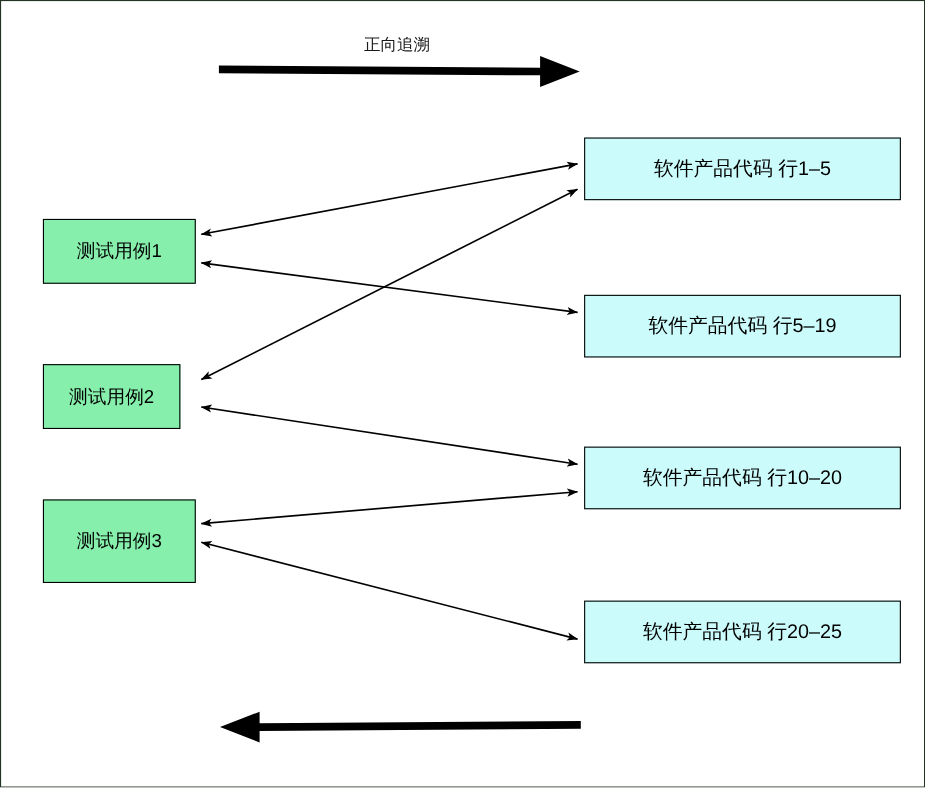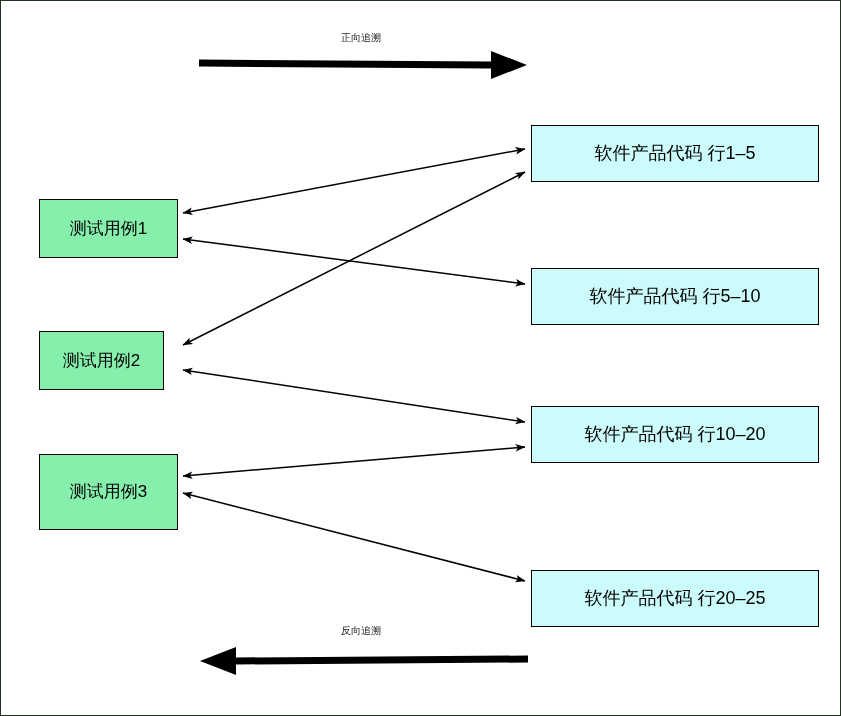--- a/index.html
+++ b/index.html
@@ -46,21 +46,21 @@
     font-size: 17px;
   }
   .node.code {
     background: #ccfbfb;
     font-size: 18px;
   }
 
   
   .banner-label {
     position: absolute;
-    font-size: 10px;
+    font-size: 15px;
     color: #1a1a1a;
     white-space: nowrap;
     text-align: center;
   }
 </style>
 </head>
 <body>
 
 <div id="page">
 
@@ -81,42 +81,41 @@
         <line x1="182" y1="475" x2="524" y2="446" marker-end="url(#ah-end)" marker-start="url(#ah-start)"></line>
         <line x1="182" y1="492" x2="524" y2="580" marker-end="url(#ah-end)" marker-start="url(#ah-start)"></line>
       </g>
   </svg>
 
   <div class="banner-label" style="left:198px; top:30px; width:324px;">正向追溯</div>
   <svg style="position:absolute; left:190px; top:46px;" width="345" height="36" viewBox="0 0 345 36" xmlns="http://www.w3.org/2000/svg">
     <path d="M8,12.5 L300,14.5 L300,4 L336,18 L300,32 L300,21.5 L8,19.5 Z" fill="#000000"></path>
   </svg>
 
-  <div class="banner-label" style="left:198px; top:623px; width:324px;">反向追溯</div>
   <svg style="position:absolute; left:190px; top:642px;" width="345" height="36" viewBox="0 0 345 36" xmlns="http://www.w3.org/2000/svg">
     <path d="M337,12.5 L45,14.5 L45,4 L9,18 L45,32 L45,21.5 L337,19.5 Z" fill="#000000"></path>
   </svg>
 
   <div id="nodes-host">
       <div class="node testcase" style="left: 38px; top: 198px; width: 139px; height: 59px;">
         <span>测试用例1</span>
       </div>
       <div class="node testcase" style="left: 38px; top: 330px; width: 125px; height: 59px;">
         <span>测试用例2</span>
       </div>
       <div class="node testcase" style="left: 38px; top: 453px; width: 139px; height: 76px;">
         <span>测试用例3</span>
       </div>
       <div class="node code" style="left: 530px; top: 124px; width: 288px; height: 57px;">
         <span>软件产品代码 行1–5</span>
       </div>
       <div class="node code" style="left: 530px; top: 267px; width: 288px; height: 57px;">
-        <span>软件产品代码 行5–10</span>
+        <span>软件产品代码 行5–19</span>
       </div>
       <div class="node code" style="left: 530px; top: 405px; width: 288px; height: 57px;">
         <span>软件产品代码 行10–20</span>
       </div>
-      <div class="node code" style="left: 530px; top: 569px; width: 288px; height: 57px;">
+      <div class="node code" style="left: 530px; top: 545px; width: 288px; height: 57px;">
         <span>软件产品代码 行20–25</span>
       </div>
     </div>
 
 </div>
 
 </body></html>

